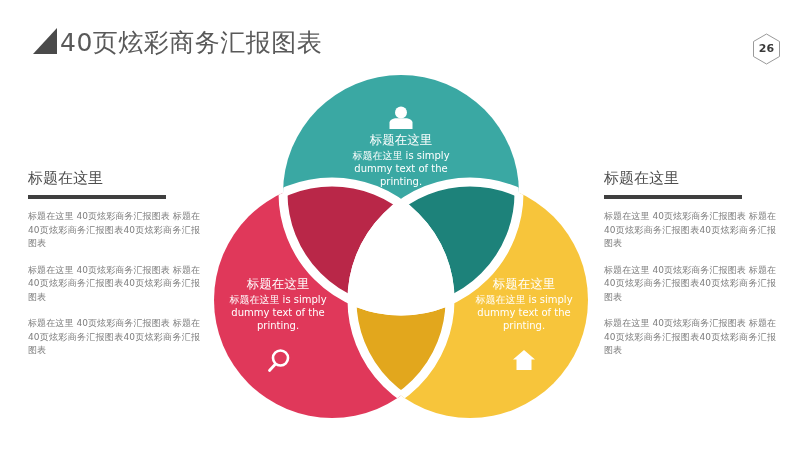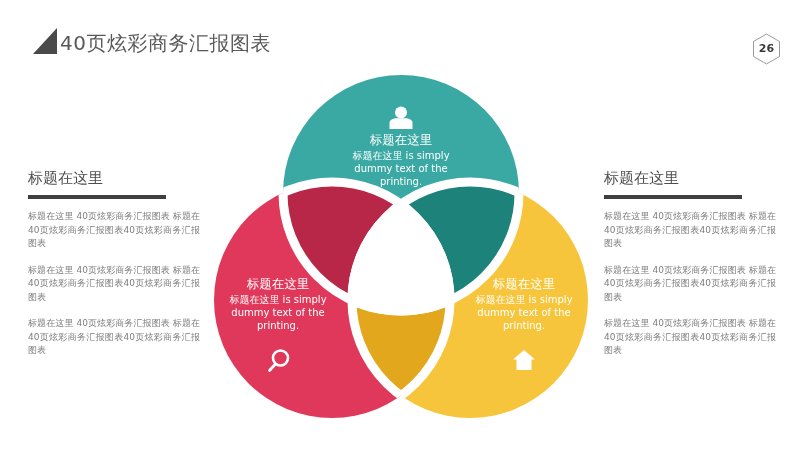--- a/index.html
+++ b/index.html
@@ -30,21 +30,21 @@
   }
   #logo-triangle {
     width: 0; height: 0;
     border-left: 24px solid transparent;
     border-bottom: 26px solid #4a4a4a;
     margin-right: 3px;
     margin-bottom: 5px;
     flex: 0 0 auto;
   }
   #page-title {
-    font-size: 20px;
+    font-size: 25px;
     line-height: 32px;
     color: #595959;
     letter-spacing: 0.5px;
     white-space: nowrap;
     font-weight: 400;
   }
 
   #page-badge {
     position: absolute;
     right: 19px; top: 33px;

